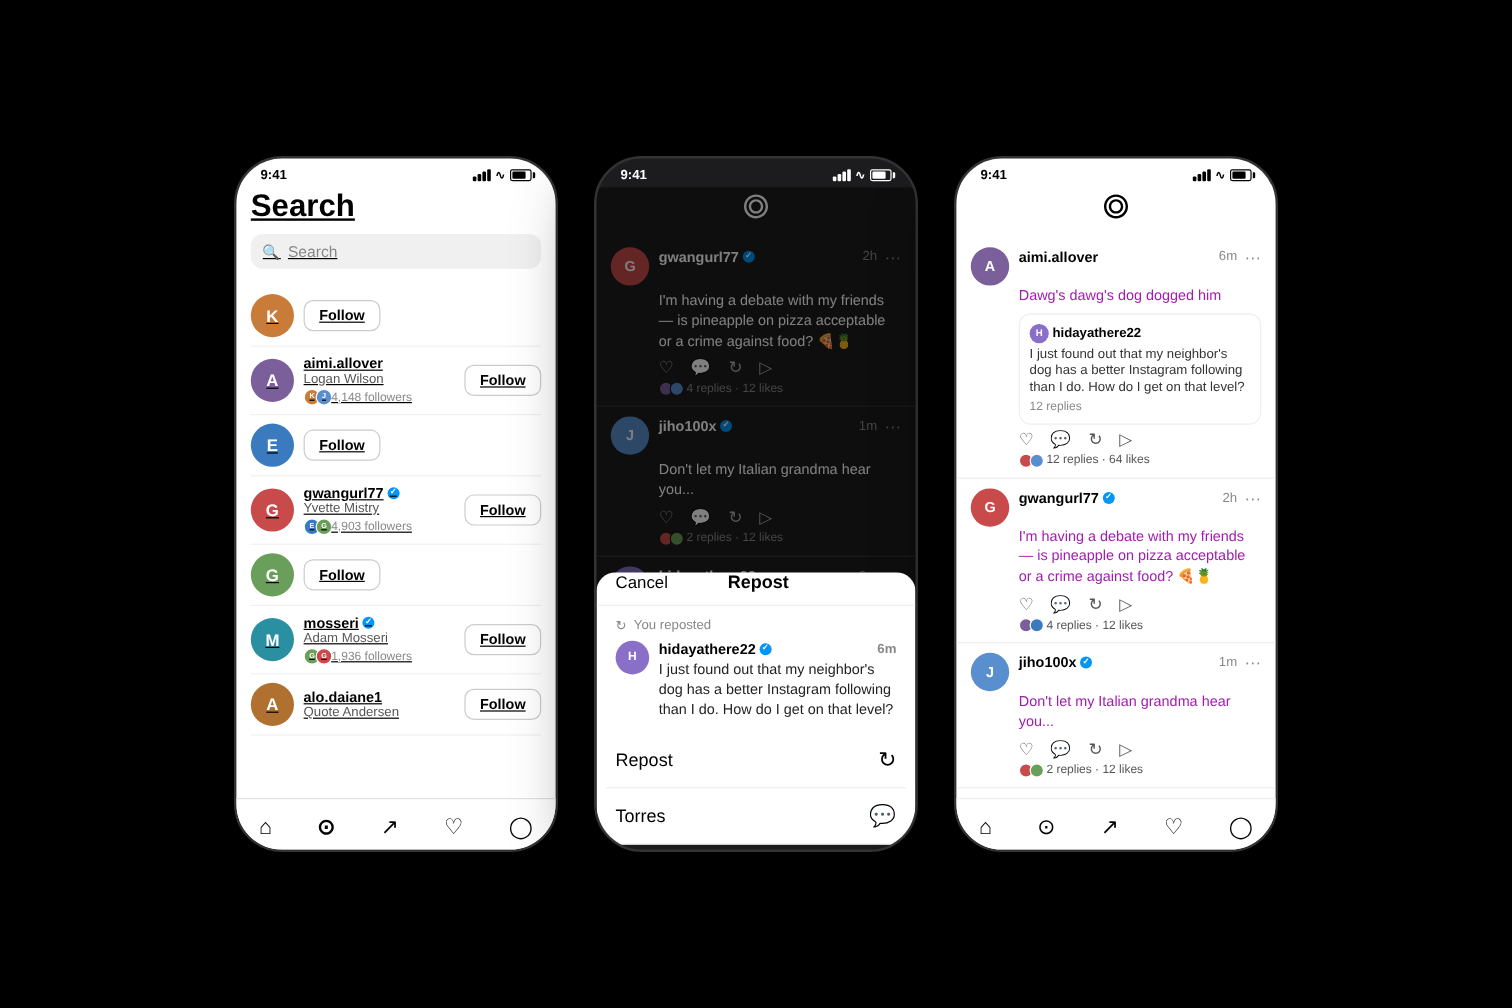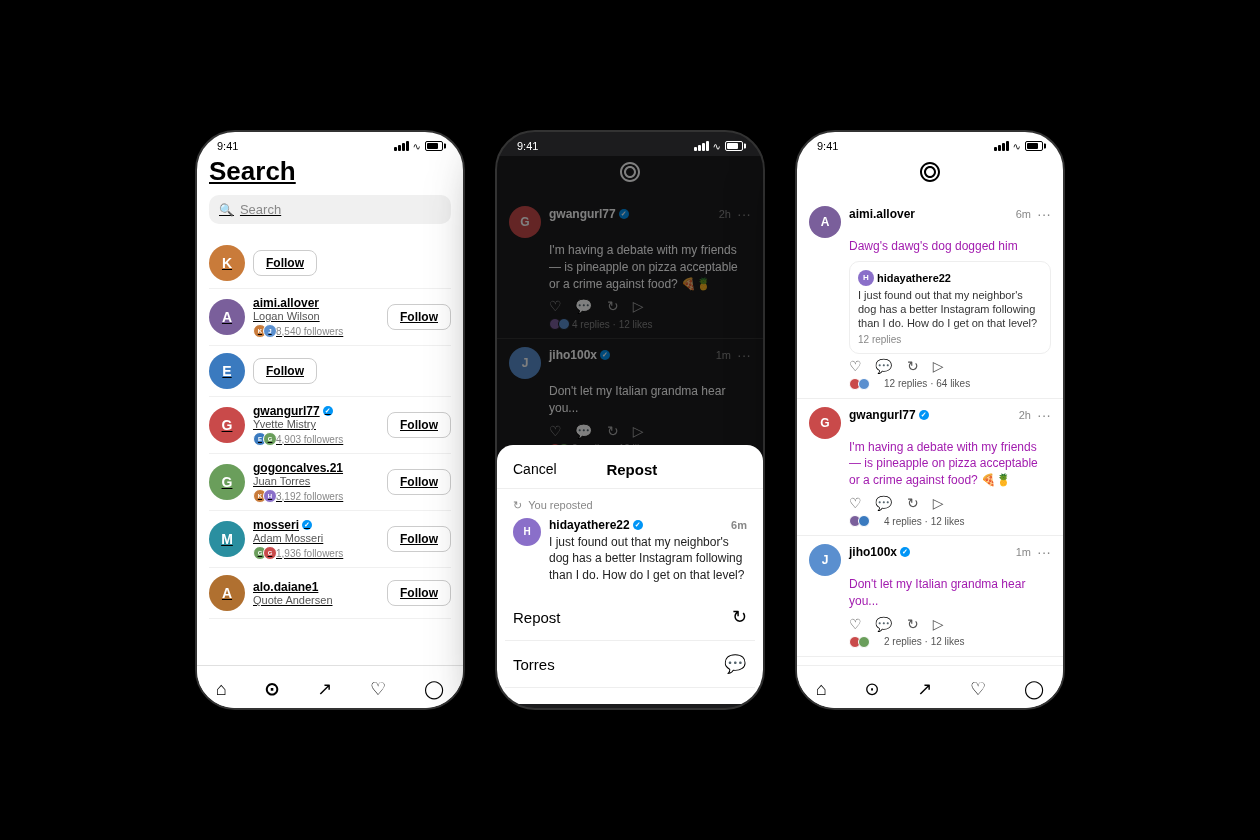--- a/index.html
+++ b/index.html
@@ -28,21 +28,21 @@
     .phone.light { background: #fff; }
     .phone.dark { background: #1c1c1e; }
 
     
     .status-bar {
       display: flex;
       justify-content: space-between;
       align-items: center;
       padding: 8px 20px 4px;
       font-size: 11px;
-      font-weight: 400;
+      font-weight: 700;
     }
     .light .status-bar { color: #000; }
     .dark .status-bar { color: #fff; }
     .status-right { display: flex; align-items: center; gap: 4px; }
     .signal-bars { display: flex; gap: 1px; align-items: flex-end; }
     .signal-bars span {
       display: inline-block;
       width: 3px;
       background: currentColor;
       border-radius: 1px;
@@ -277,21 +277,21 @@
 
     
     .repost-overlay {
       position: absolute;
       bottom: 0;
       left: 0;
       right: 0;
       background: #fff;
       border-radius: 16px 16px 0 0;
       z-index: 10;
-      padding: 16px 0;
+      padding: 0 0;
     }
     .overlay-header {
       display: flex;
       justify-content: space-between;
       align-items: center;
       padding: 0 16px 10px;
       border-bottom: 1px solid #eee;
     }
     .overlay-cancel { font-size: 14px; color: #000; cursor: pointer; font-weight: 400; }
     .overlay-title { font-size: 15px; font-weight: 600; color: #000; }
@@ -375,21 +375,21 @@
       color: #a21caf;
       margin: 0 0 6px 40px;
       line-height: 1.4;
     }
     .action-icon-light { color: #555; font-size: 14px; cursor: pointer; }
     .post-stats-light {
       font-size: 10px;
       color: #555;
       margin-left: 40px;
       display: flex;
-      gap: 15px;
+      gap: 3px;
       align-items: center;
     }
     .bottom-nav-light {
       display: flex;
       justify-content: space-around;
       align-items: center;
       padding: 8px 0 4px;
       border-top: 1px solid #eee;
       position: absolute;
       bottom: 0;
@@ -459,21 +459,21 @@
     <div class="user-row">
       <div class="avatar" style="background:#7a5f9b">A</div>
       <div class="user-info">
         <div class="user-name">aimi.allover</div>
         <div class="user-handle">Logan Wilson</div>
         <div class="followers-row">
           <div class="mini-avatars">
               <div class="mini-av" style="background:#c97b3a">K</div>
               <div class="mini-av" style="background:#5a8fcf">J</div>
             </div>
-          <span>8,540 followers</span>
+          <span>4,148 followers</span>
         </div>
       </div>
       <button class="follow-btn">Follow</button>
     </div>
 
     <div class="user-row">
       <div class="avatar" style="background:#3a7abf">E</div>
       <button class="follow-btn">Follow</button>
     </div>
 
@@ -488,31 +488,20 @@
               <div class="mini-av" style="background:#6a9e5b">G</div>
             </div>
           <span>4,903 followers</span>
         </div>
       </div>
       <button class="follow-btn">Follow</button>
     </div>
 
     <div class="user-row">
       <div class="avatar" style="background:#6a9e5b">G</div>
-      <div class="user-info">
-        <div class="user-name">gogoncalves.21</div>
-        <div class="user-handle">Juan Torres</div>
-        <div class="followers-row">
-          <div class="mini-avatars">
-              <div class="mini-av" style="background:#c97b3a">K</div>
-              <div class="mini-av" style="background:#8a6fc9">H</div>
-            </div>
-          <span>3,192 followers</span>
-        </div>
-      </div>
       <button class="follow-btn">Follow</button>
     </div>
 
     <div class="user-row">
       <div class="avatar" style="background:#2a8fa0">M</div>
       <div class="user-info">
         <div class="user-name">mosseri <span class="verified">✓</span></div>
         <div class="user-handle">Adam Mosseri</div>
         <div class="followers-row">
           <div class="mini-avatars">

